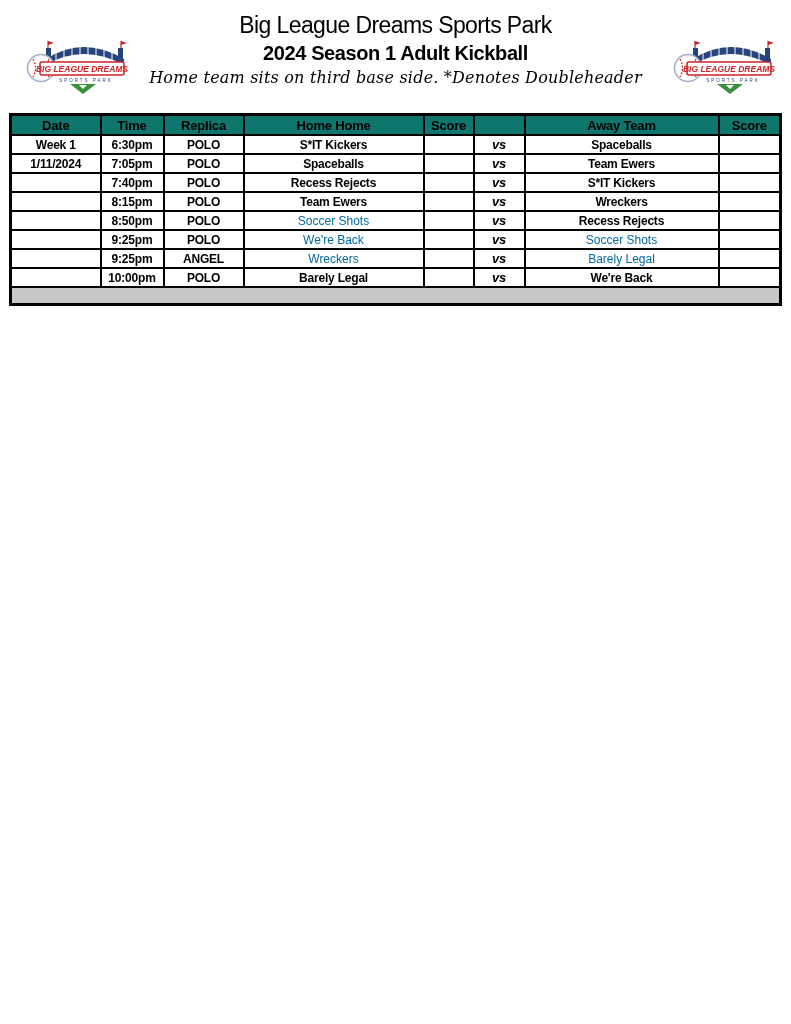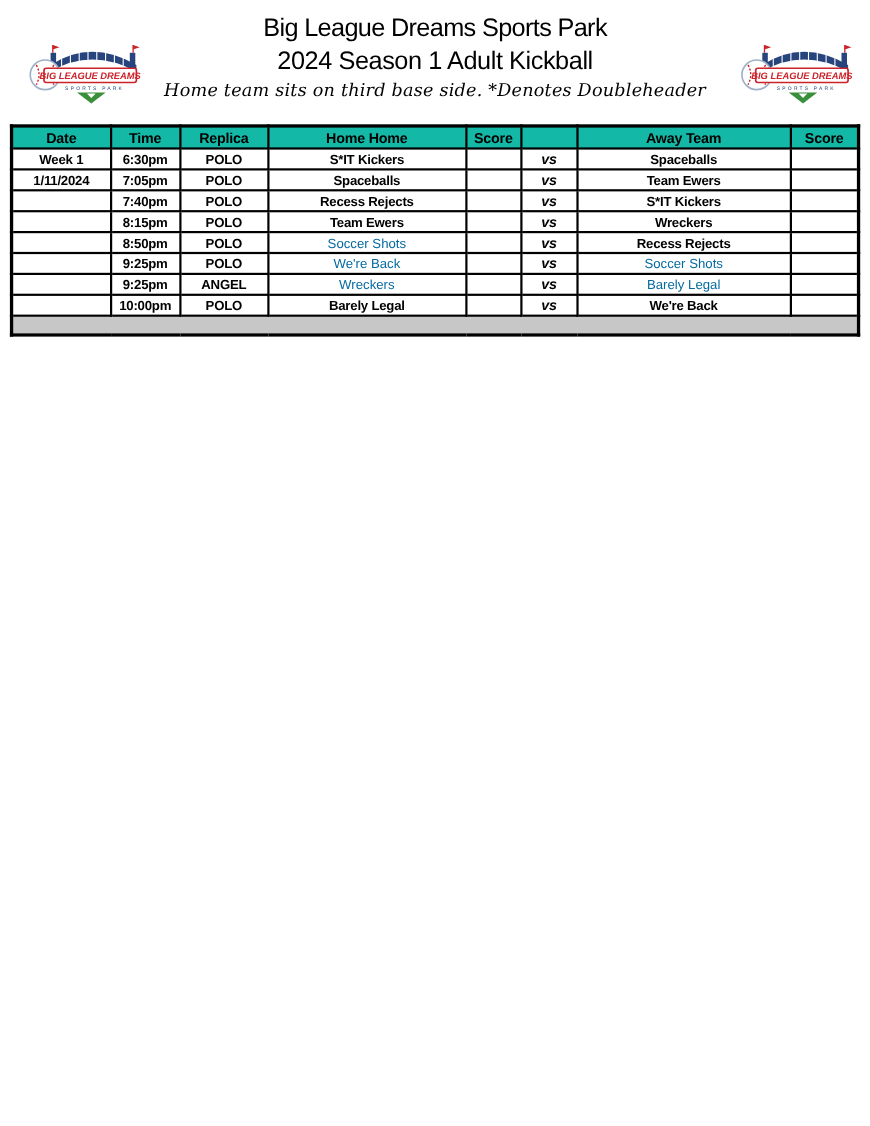--- a/index.html
+++ b/index.html
@@ -3,36 +3,36 @@
 <meta charset="utf-8">
 <style>
   html,body{margin:0;padding:0;}
   body{
     width:791px;height:1024px;background:#ffffff;
     font-family:"Liberation Sans",sans-serif;color:#000;
     overflow:hidden;
   }
   .header{position:relative;text-align:center;padding-top:13px;height:88px;}
   .title{font-size:23px;font-weight:normal;letter-spacing:-0.6px;line-height:1.1;}
-  .subtitle{font-size:23px;font-weight:normal;letter-spacing:-0.4px;margin-top:4px;}
+  .subtitle{font-size:20px;font-weight:bold;letter-spacing:-0.4px;margin-top:4px;}
   .tagline{
     font-family:"DejaVu Serif",serif;font-style:italic;font-weight:normal;
     font-size:16px;margin-top:3px;letter-spacing:0.2px;
   }
   .logo{position:absolute;top:26px;width:104px;height:72px;}
   .logo.left{left:26px;}
   .logo.right{right:14px;}
 
   table.schedule{
     border-collapse:collapse;table-layout:fixed;
     width:770px;margin:12px auto 0 auto;
     border:3px solid #000;
   }
   .schedule th{
-    background:#14b8a6;border:2px solid #000;
+    background:#0f766e;border:2px solid #000;
     font-size:13px;font-weight:bold;padding:2px 0 1px 0;
     letter-spacing:-0.2px;
   }
   .schedule td{
     border:2px solid #000;height:14px;
     font-size:12px;font-weight:bold;text-align:center;
     padding:1px 0;letter-spacing:-0.2px;
     overflow:hidden;white-space:nowrap;
   }
   .schedule td.muted{font-weight:normal;color:#0369a1;letter-spacing:0;}

